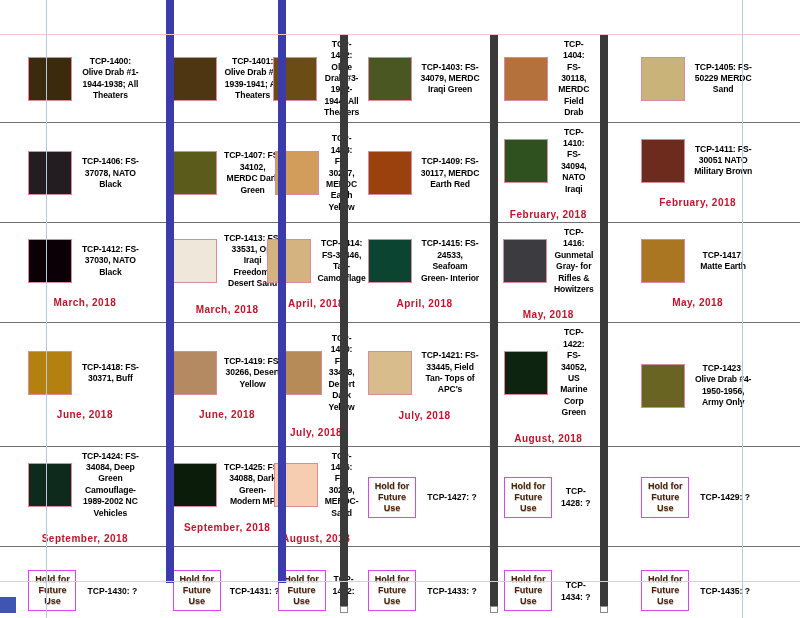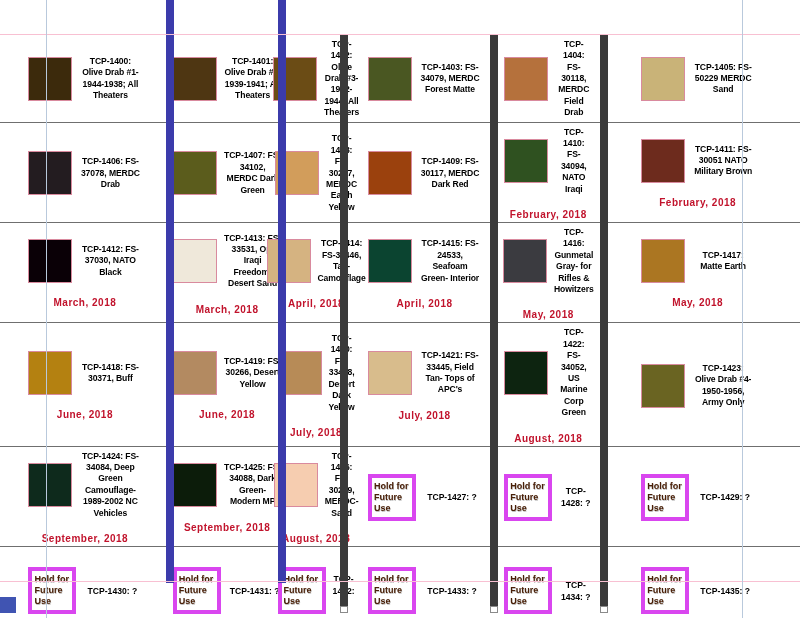--- a/index.html
+++ b/index.html
@@ -79,27 +79,28 @@
     letter-spacing:0.5px;
     margin-top:14px;
     text-align:left;
     white-space:nowrap;
   }
 
   
   .hold{
     width:48px;
     flex:0 0 48px;
-    border:4px solid #d946ef;
+    border:1px solid #d946ef;
     box-sizing:border-box;
     padding:3px 2px;
     font-size:9px;
     font-weight:bold;
     line-height:11px;
     color:#4a2008;
+    text-align:center;
     text-shadow:0.5px 0.5px 0 rgba(0,0,0,0.25);
   }
   .hold-label{
     font-size:8.6px;
     font-weight:bold;
     line-height:12px;
     text-align:center;
     width:58px;
     color:#000;
   }
@@ -154,21 +155,21 @@
                   <div class="label">TCP-1402: Olive Drab #3- 1942-1944; All Theaters</div>
                 </div>
               </div>
             </div>
           </td>
           <td style="width: 150px;">
             <div class="cell">
               <div class="cell-inner">
                 <div class="row-main">
                   <div class="swatch" style="background: rgb(74, 87, 34);"></div>
-                  <div class="label">TCP-1403: FS-34079, MERDC Forest Matte</div>
+                  <div class="label">TCP-1403: FS-34079, MERDC Iraqi Green</div>
                 </div>
               </div>
             </div>
           </td>
           <td style="width: 92px;">
             <div class="cell">
               <div class="cell-inner">
                 <div class="row-main">
                   <div class="swatch" style="background: rgb(181, 113, 60);"></div>
                   <div class="label">TCP-1404: FS-30118, MERDC Field Drab</div>
@@ -186,21 +187,21 @@
               </div>
             </div>
           </td>
         </tr>
         <tr style="height: 88px;">
           <td style="width: 166px;">
             <div class="cell">
               <div class="cell-inner">
                 <div class="row-main">
                   <div class="swatch" style="background: rgb(35, 28, 32);"></div>
-                  <div class="label">TCP-1406: FS-37078, MERDC Drab</div>
+                  <div class="label">TCP-1406: FS-37078, NATO Black</div>
                 </div>
               </div>
             </div>
           </td>
           <td style="width: 112px;">
             <div class="cell">
               <div class="cell-inner">
                 <div class="row-main">
                   <div class="swatch" style="background: rgb(91, 92, 28);"></div>
                   <div class="label">TCP-1407: FS-34102, MERDC Dark Green</div>
@@ -216,21 +217,21 @@
                   <div class="label">TCP-1408: FS-30257, MERDC Earth Yellow</div>
                 </div>
               </div>
             </div>
           </td>
           <td style="width: 150px;">
             <div class="cell">
               <div class="cell-inner">
                 <div class="row-main">
                   <div class="swatch" style="background: rgb(155, 65, 13);"></div>
-                  <div class="label">TCP-1409: FS-30117, MERDC Dark Red</div>
+                  <div class="label">TCP-1409: FS-30117, MERDC Earth Red</div>
                 </div>
               </div>
             </div>
           </td>
           <td style="width: 110px;">
             <div class="cell">
               <div class="cell-inner">
                 <div class="row-main">
                   <div class="swatch" style="background: rgb(47, 81, 32);"></div>
                   <div class="label">TCP-1410: FS-34094, NATO Iraqi</div>

